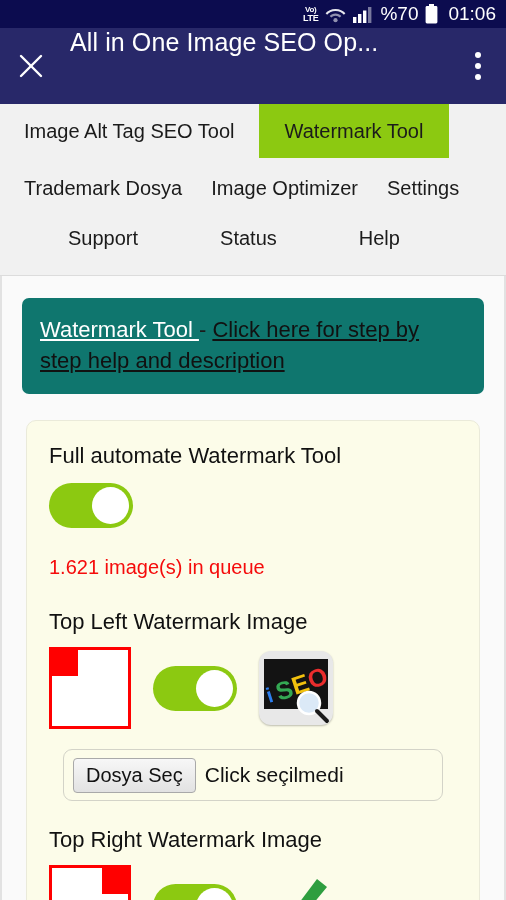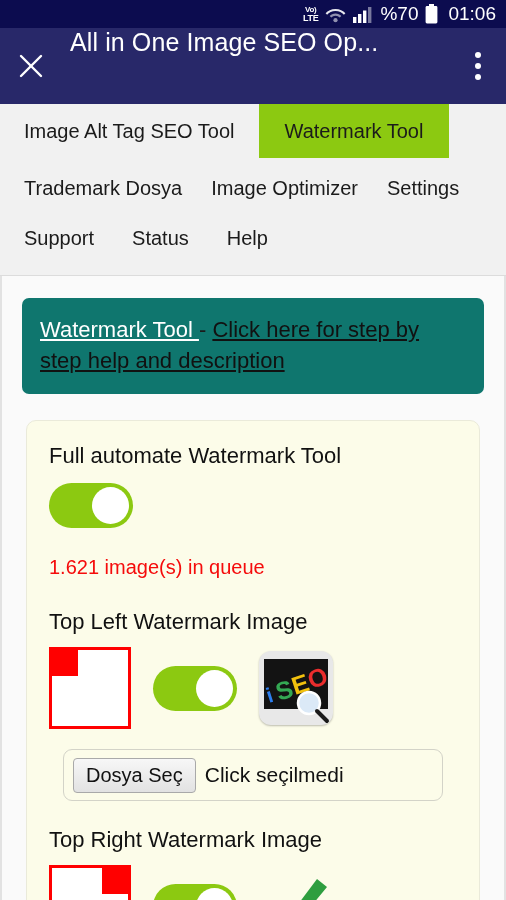--- a/index.html
+++ b/index.html
@@ -119,21 +119,21 @@
     cursor: pointer;
     white-space: nowrap;
   }
   .navitem.pad1 { padding: 0 24px; }
   .navitem.active {
     background: #8cc911;
     padding: 0 26px;
   }
   .navrow.r2 .navitem { padding-left: 24px; padding-right: 0;}
   .navrow.r2 .navitem + .navitem { padding-left: 29px; }
-  .navrow.r3 .navitem { padding-left: 24px; padding-right: 0;}
+  .navrow.r3 .navitem { padding-left: 24px; padding-right: 0; margin-left: 44px;}
   .navrow.r3 .navitem + .navitem { padding-left: 38px; }
 
   
   .pagebody {
     background: #fafafa;
     border-left: 2px solid #e2e2e2;
     border-right: 2px solid #e2e2e2;
     height: 624px;
     box-sizing: border-box;
     overflow: hidden;

